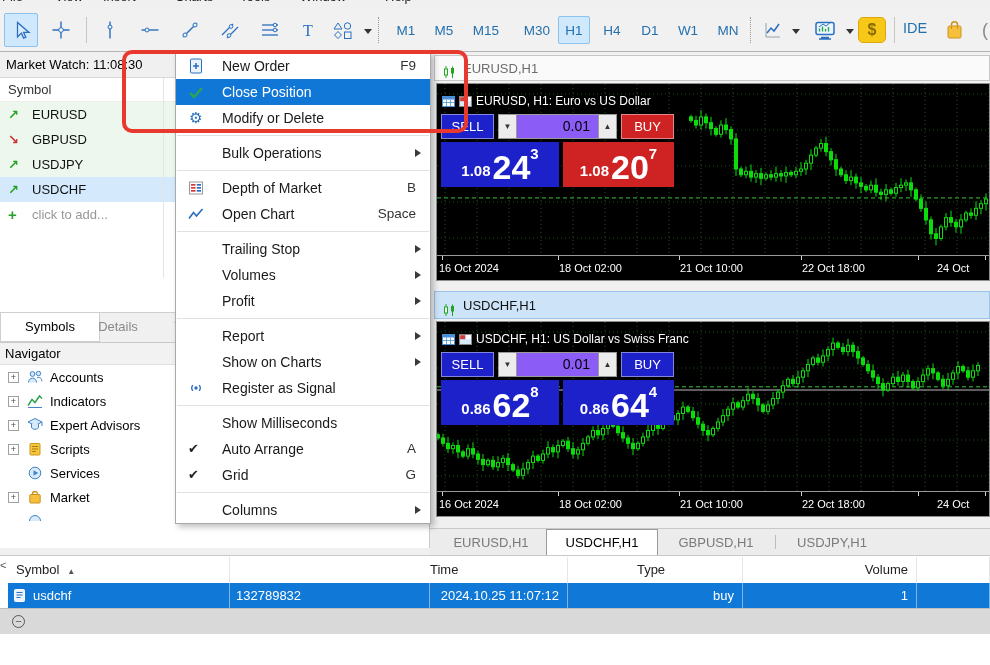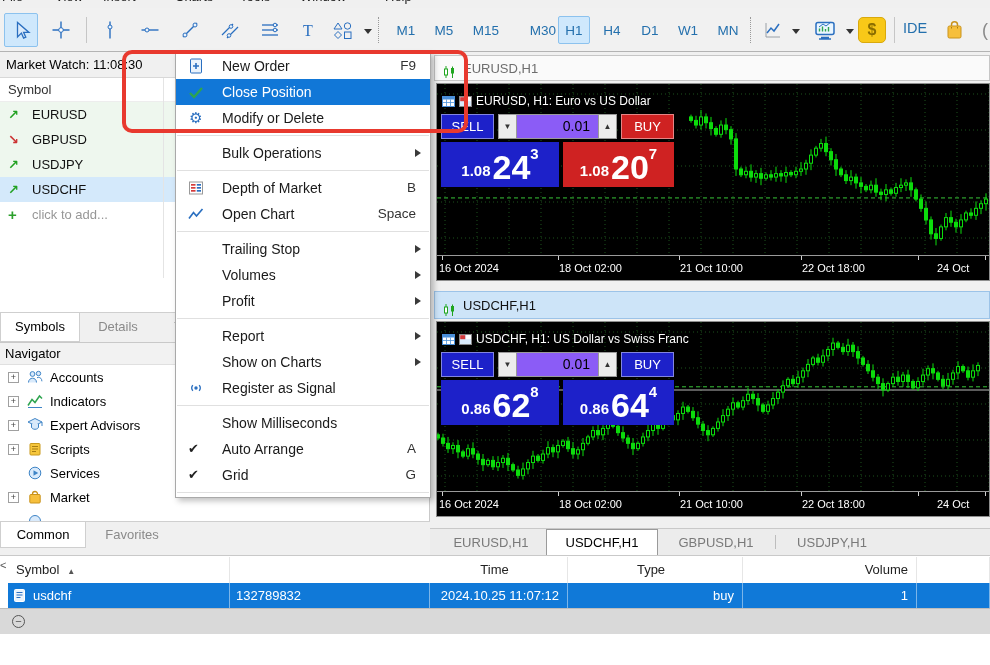--- a/index.html
+++ b/index.html
@@ -182,21 +182,21 @@
           <polygon points="6,12.5 9.5,16 6,19.5 2.5,16" fill="none" stroke="#2a6fc0"></polygon>
           <rect x="12.5" y="13" width="6.5" height="6.5" fill="none" stroke="#2a6fc0"></rect>
         </svg>
     </div>
     <div class="caret" style="left:364px"></div>
     <div class="tsep dotted" style="left:378px"></div>
     <div id="tf-group">
         <div class="tf" style="left: 390px; width: 32px;">M1</div>
         <div class="tf" style="left: 428px; width: 32px;">M5</div>
         <div class="tf" style="left: 466px; width: 40px;">M15</div>
-        <div class="tf" style="left: 517px; width: 40px; text-align: right;">M30</div>
+        <div class="tf" style="left: 517px; width: 40px;">M30</div>
         <div class="tf active" style="left: 558px; width: 32px;">H1</div>
         <div class="tf" style="left: 596px; width: 32px;">H4</div>
         <div class="tf" style="left: 634px; width: 32px;">D1</div>
         <div class="tf" style="left: 672px; width: 32px;">W1</div>
         <div class="tf" style="left: 710px; width: 36px;">MN</div>
       </div>
     <div class="tsep dotted" style="left:750px"></div>
     <div class="tbtn" style="left:758px;width:30px">
       <svg width="22" height="22" viewBox="0 0 22 22">
           <path d="M4 4v14h14" stroke="#9aa0a6" fill="none"></path>
@@ -246,21 +246,21 @@
           <span class="dir up">↗</span>
           <span class="sym">USDCHF</span>
         </div>
       </div>
     <div id="mw-add">
       <span class="plus">+</span>
       <span class="txt">click to add...</span>
     </div>
     <div class="mw-colline"></div>
     <div id="mw-tabs">
-        <div class="panel-tab active" style="left: 0px; width: 80px; text-align: center;">Symbols</div>
+        <div class="panel-tab active" style="left: 0px; width: 100px; text-align: center;">Symbols</div>
         <div class="panel-tab" style="left: 84px; width: 68px;">Details</div>
         <div class="panel-tab" style="left: 156px; width: 80px;">Trading</div>
       </div>
   </div>
 
   <div id="navigator">
     <div id="nav-caption">Navigator</div>
     <div id="nav-tree">
         <div class="nav-item" style="top: 0px;">
           <span class="exp">+</span>
@@ -310,24 +310,20 @@
               <rect x="2.8" y="5.5" width="10.4" height="8.5" rx="1" fill="#f6bf3c" stroke="#c9931c"></rect>
               <path d="M5.5 5.5V5a2.5 2.5 0 0 1 5 0v.5" fill="none" stroke="#c9931c" stroke-width="1.3"></path>
             </svg></span>
           <span class="nlabel">Market</span>
         </div>
         <div class="nav-item" style="top: 144px;">
           <span class="nicon"><svg width="16" height="16" viewBox="0 0 16 16">
               <circle cx="8" cy="8" r="5.5" fill="#d9eafb" stroke="#3e84c6"></circle>
             </svg></span>
         </div>
-      </div>
-    <div id="nav-tabs">
-        <div class="panel-tab active" style="left: 0px; width: 86px; height: 26px; line-height: 25px;">Common</div>
-        <div class="panel-tab" style="left: 90px; width: 84px; height: 26px; line-height: 25px;">Favorites</div>
       </div>
   </div>
 
   <div id="chart-bg"></div>
 
   <div class="chart-caption" style="left:434px;top:55px;width:556px">
     <span class="cicon">
       <svg width="15" height="14" viewBox="0 0 15 14">
           <line x1="4" y1="1" x2="4" y2="13" stroke="#1fa51f"></line>
           <rect x="2.5" y="4" width="3" height="6" fill="#fff" stroke="#1fa51f"></rect>
@@ -832,21 +828,21 @@
       <div class="ctab active" style="left: 116px; width: 112px;">USDCHF,H1</div>
       <div class="ctab" style="left: 232px; width: 108px;">GBPUSD,H1</div>
       <div class="ctab-sep" style="left: 345px;"></div>
       <div class="ctab" style="left: 350px; width: 104px;">USDJPY,H1</div>
     </div>
 
   <div id="toolbox">
     <div id="tb-collapse">&lt;</div>
     <div id="tb-headers">
         <div class="tb-header" style="left: 8px; width: 222px; padding-left: 8px;"><span>Symbol</span><span class="sort">▲</span></div>
-        <div class="tb-header" style="left: 430px; width: 138px; text-align: center; padding-right: 8px;">Time</div>
+        <div class="tb-header" style="left: 430px; width: 138px; text-align: left; padding-right: 8px;">Time</div>
         <div class="tb-header" style="left: 568px; width: 175px; text-align: center; padding-right: 8px;">Type</div>
         <div class="tb-header" style="left: 743px; width: 174px; text-align: right; padding-right: 8px;">Volume</div>
         <div class="tb-header" style="left: 917px; width: 73px;"></div>
       </div>
     <div id="tb-row">
         <div class="tb-cell" style="left: 0px; width: 222px; text-align: left; padding-right: 0px; padding-left: 0px;"><span style="display:inline-block;width:11px;height:13px;margin:0 8px 0 6px;vertical-align:-2px"><svg width="11" height="13" viewBox="0 0 11 13">
               <rect x="0.5" y="0.5" width="10" height="12" rx="1" fill="#eaf3fc" stroke="#fff"></rect>
               <path d="M2.5 3.5h6M2.5 6h6M2.5 8.5h4" stroke="#2a6fc0"></path>
             </svg></span><span>usdchf</span></div>
         <div class="tb-cell" style="left: 222px; width: 200px; text-align: left; padding-right: 0px; padding-left: 6px;">132789832</div>
@@ -955,16 +951,20 @@
         <span class="cm-short">A</span>
       </div>
       <div class="cm-item">
         <span class="cm-check">✔</span>
         <span class="cm-label">Grid</span>
         <span class="cm-short">G</span>
       </div>
       <div class="cm-sep">
         <div></div>
       </div>
+      <div class="cm-item">
+        <span class="cm-label">Columns</span>
+        <span class="cm-sub"></span>
+      </div>
     </div>
 
   <div id="red-annotation"></div>
 </div>
 
 </body></html>

